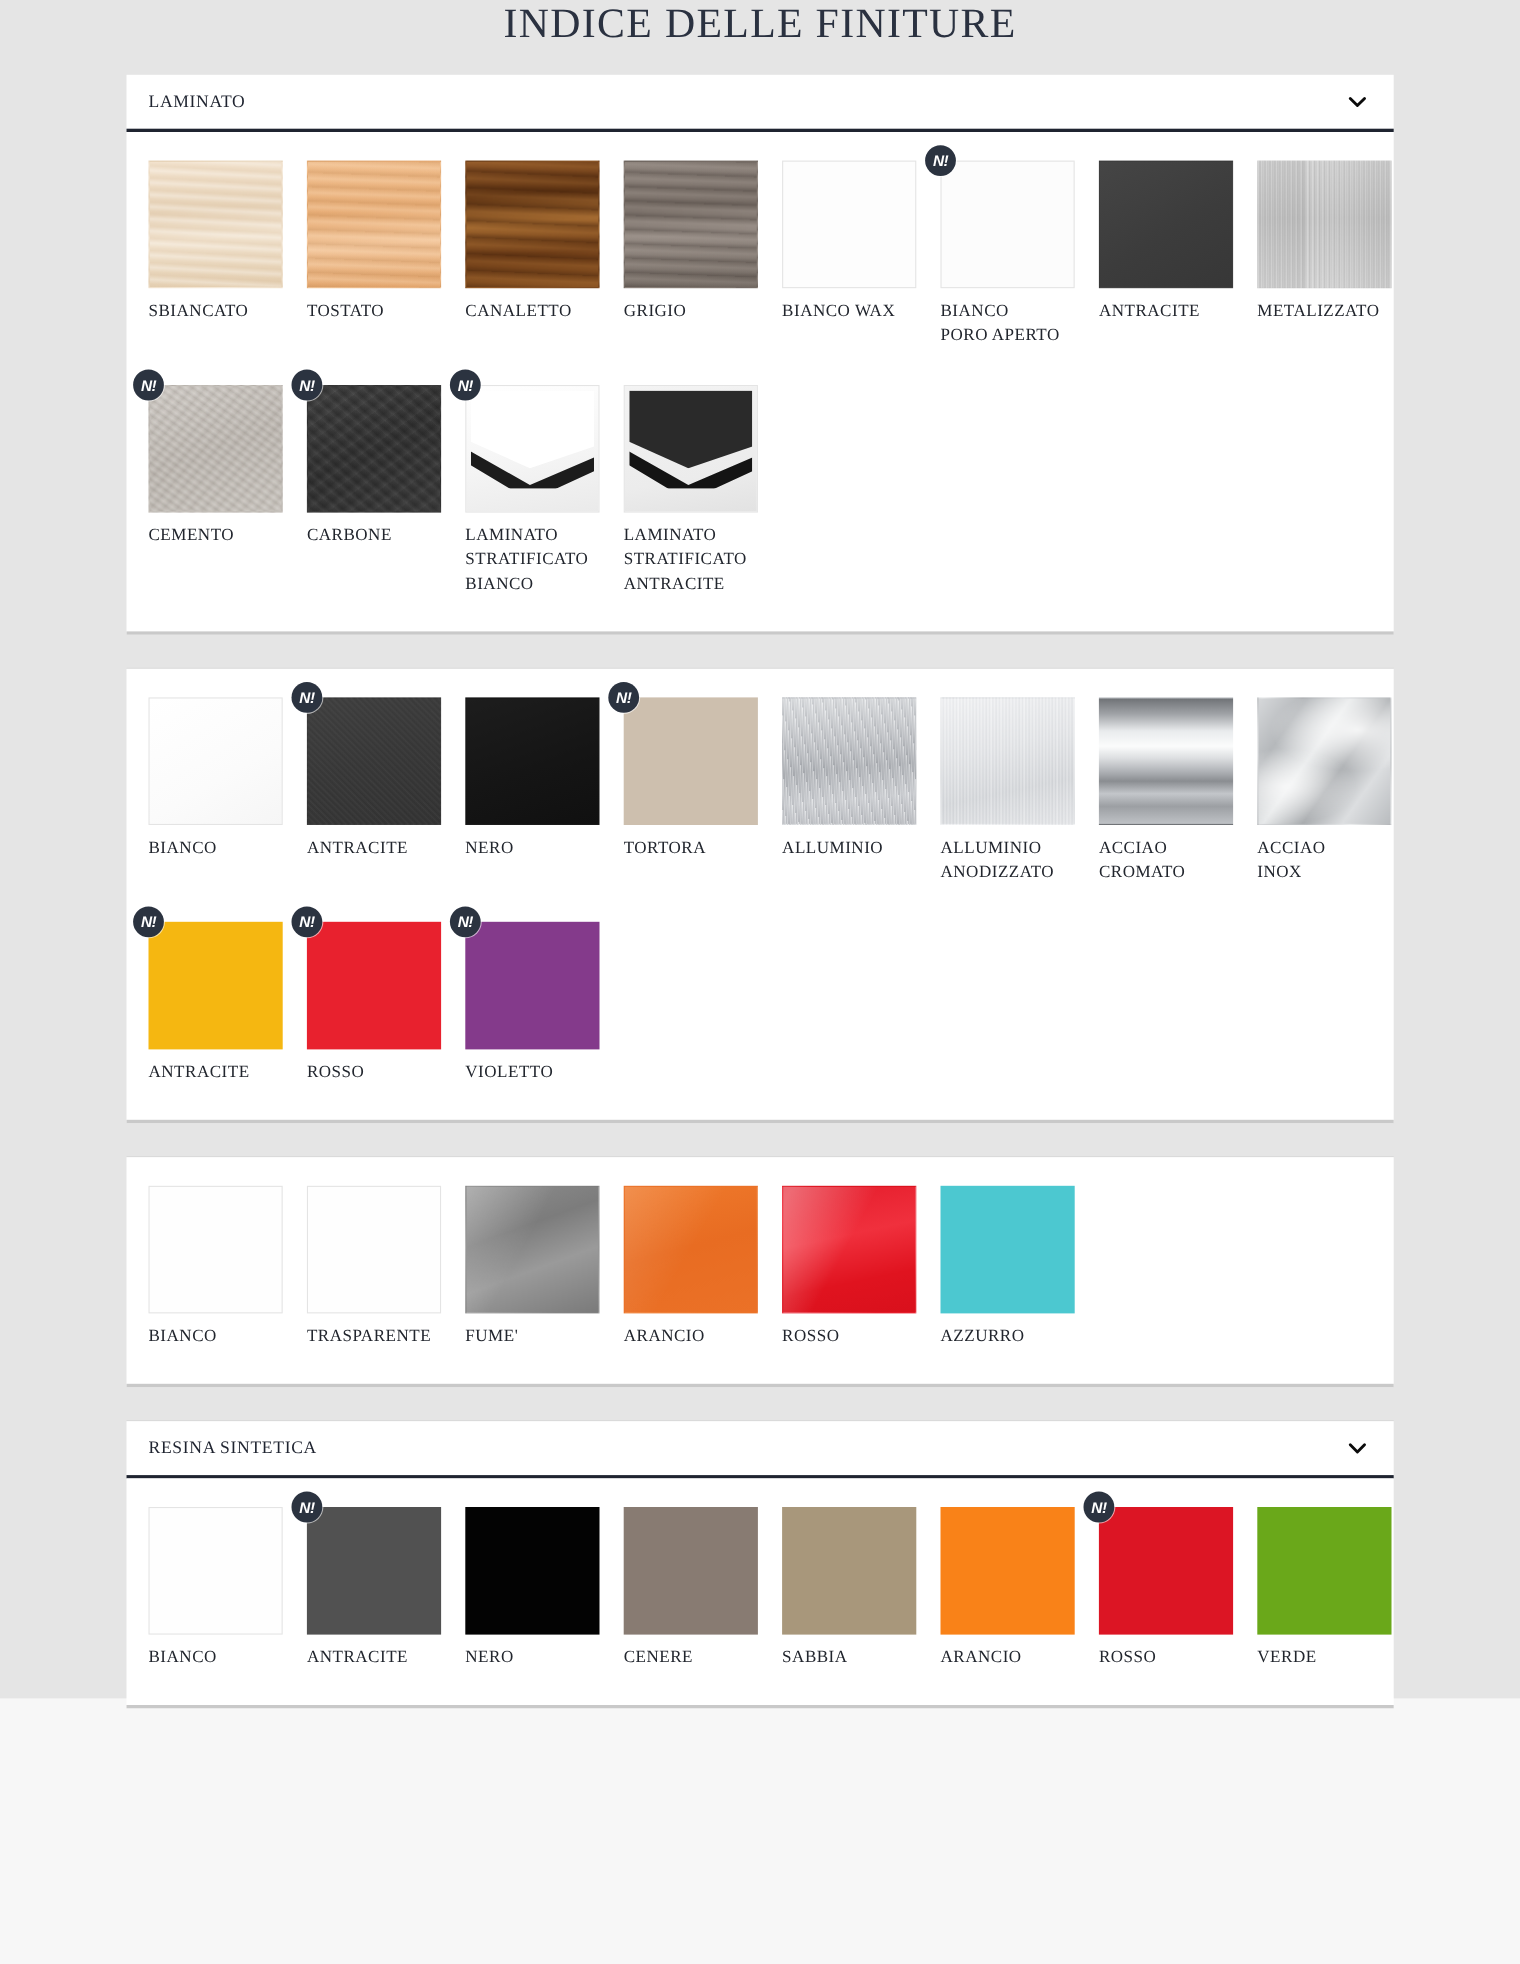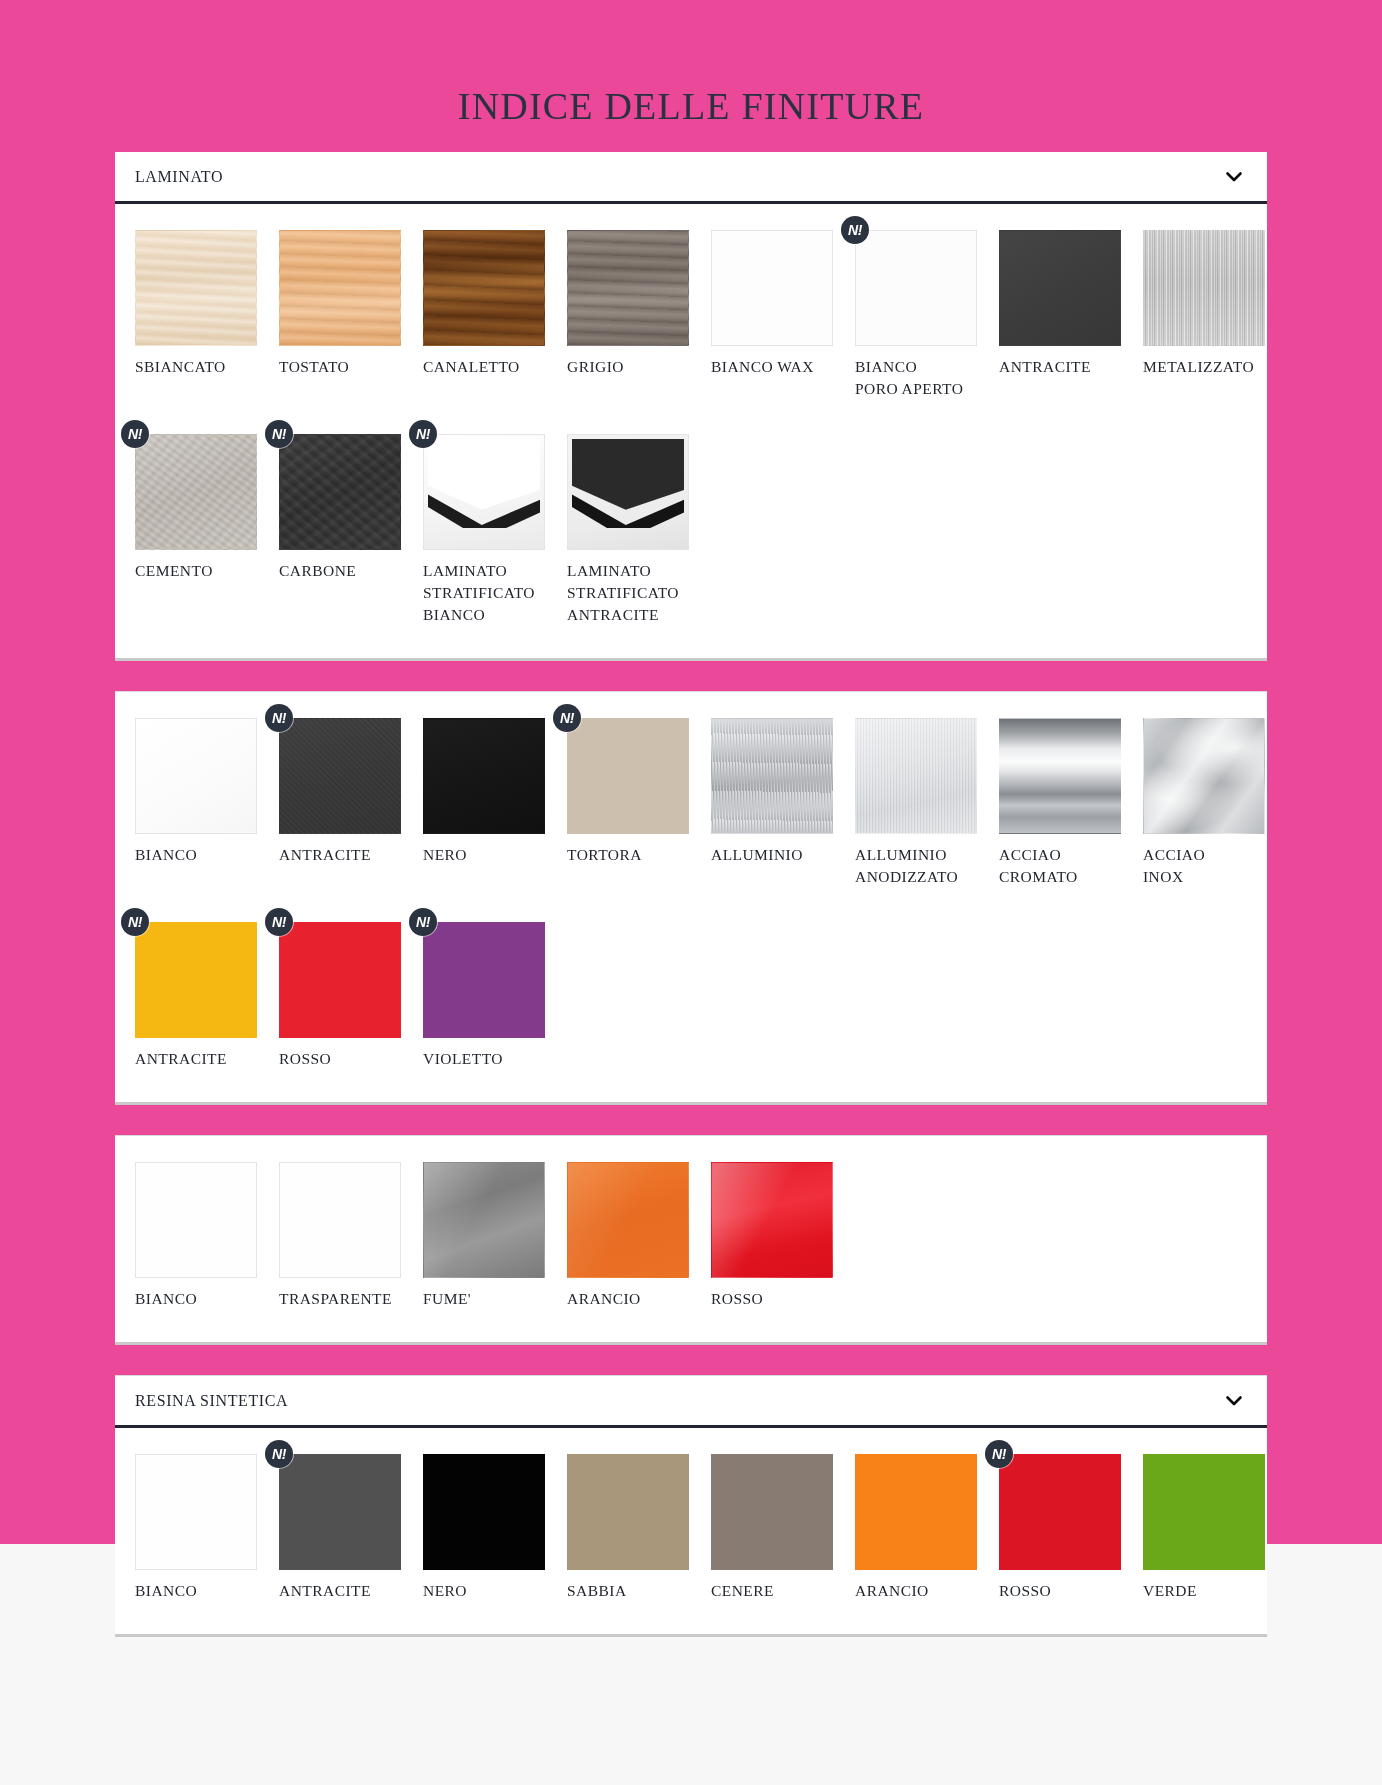--- a/index.html
+++ b/index.html
@@ -7,22 +7,21 @@
     width: 1382px;
     height: 1785px;
     background: #f7f7f7;
     font-family: "Liberation Serif", serif;
     overflow: hidden;
   }
   .page {
     position: relative;
     width: 1382px;
     height: 1544px;
-    background: #ec4899;
-    padding-top: 84px;
+    background: #e5e5e5;
   }
   .page-title {
     text-align: center;
     font-family: "Liberation Serif", serif;
     font-size: 38px;
     font-weight: 400;
     letter-spacing: 1.2px;
     color: #2a3140;
     margin-bottom: 24px;
   }
@@ -471,20 +470,26 @@
                 <div class="chip tex-pc-arancio noborder"></div>
               </div>
               <div class="chip-label">ARANCIO</div>
             </div>
             <div class="swatch-cell">
               <div class="chip-wrap">
                 <div class="chip tex-pc-rosso noborder"></div>
               </div>
               <div class="chip-label">ROSSO</div>
             </div>
+            <div class="swatch-cell">
+              <div class="chip-wrap">
+                <div class="chip tex-pc-azzurro noborder"></div>
+              </div>
+              <div class="chip-label">AZZURRO</div>
+            </div>
           </div>
         </div>
   </div>
 <div class="section-spacer"></div>
       <div class="section-divider"></div>
   <div class="section">
     <div class="section-header">
       <span class="section-header-title">RESINA SINTETICA</span>
       <span class="chevron">
         <svg width="22" height="22" viewBox="0 0 22 22" aria-hidden="true">
@@ -508,29 +513,29 @@
               <div class="chip-label">ANTRACITE</div>
             </div>
             <div class="swatch-cell">
               <div class="chip-wrap">
                 <div class="chip tex-rs-nero noborder"></div>
               </div>
               <div class="chip-label">NERO</div>
             </div>
             <div class="swatch-cell">
               <div class="chip-wrap">
+                <div class="chip tex-rs-cenere noborder"></div>
+              </div>
+              <div class="chip-label">CENERE</div>
+            </div>
+            <div class="swatch-cell">
+              <div class="chip-wrap">
                 <div class="chip tex-rs-sabbia noborder"></div>
               </div>
               <div class="chip-label">SABBIA</div>
-            </div>
-            <div class="swatch-cell">
-              <div class="chip-wrap">
-                <div class="chip tex-rs-cenere noborder"></div>
-              </div>
-              <div class="chip-label">CENERE</div>
             </div>
             <div class="swatch-cell">
               <div class="chip-wrap">
                 <div class="chip tex-rs-arancio noborder"></div>
               </div>
               <div class="chip-label">ARANCIO</div>
             </div>
             <div class="swatch-cell">
               <div class="chip-wrap">
                 <div class="chip tex-rs-rosso noborder"></div>

